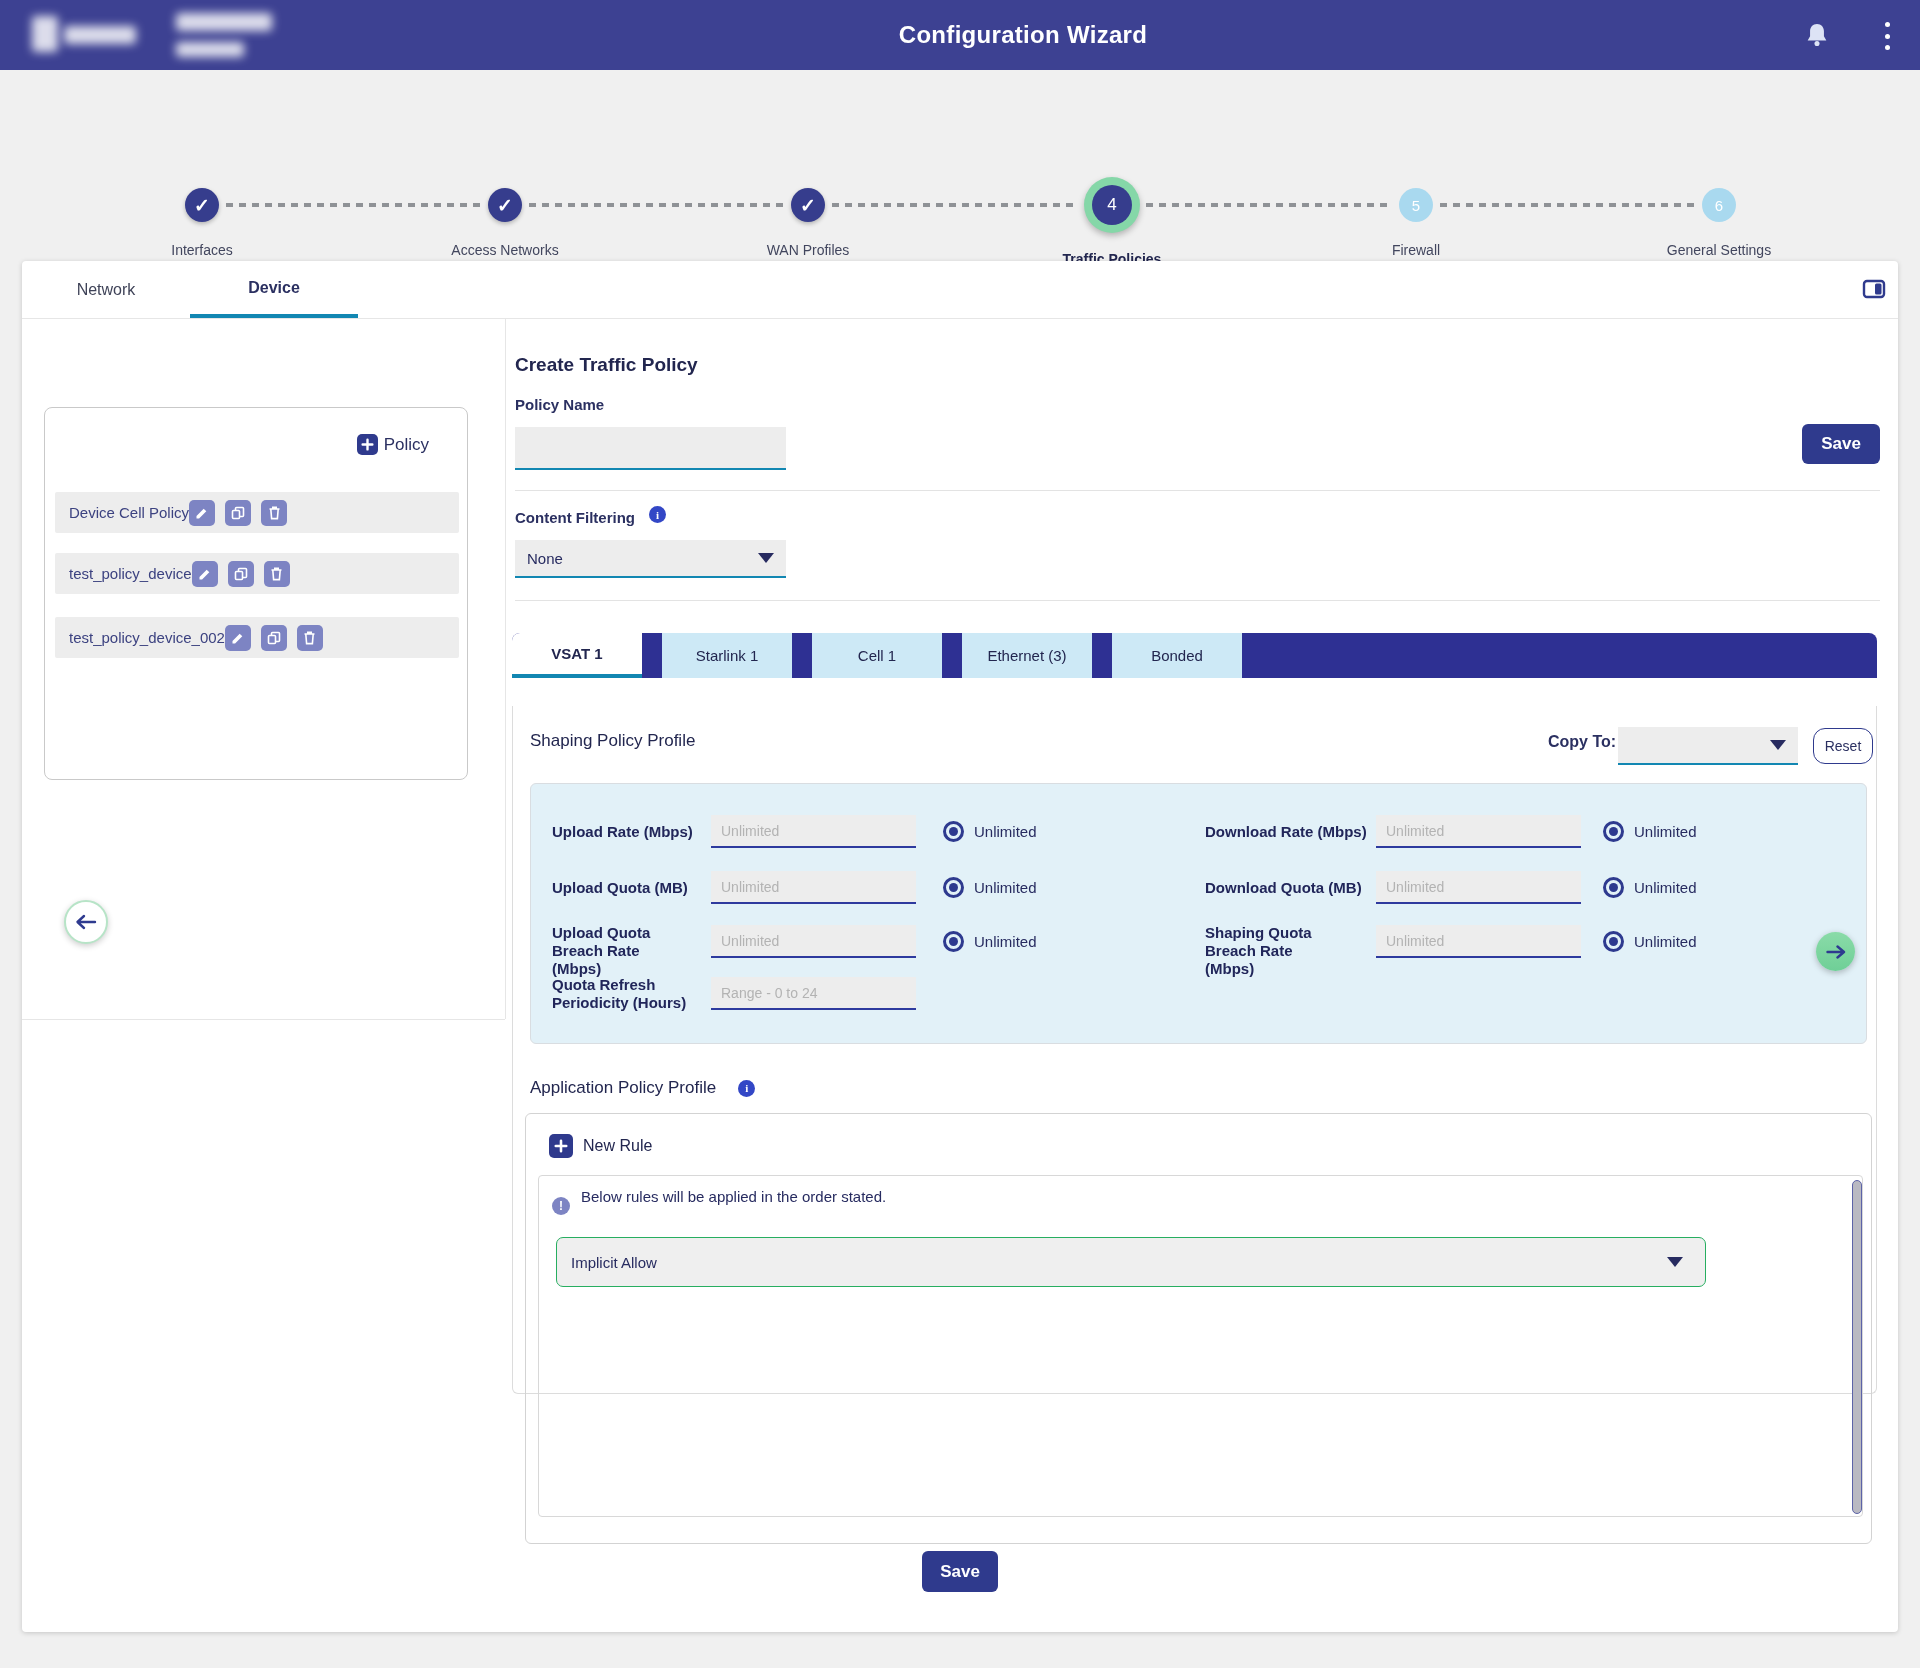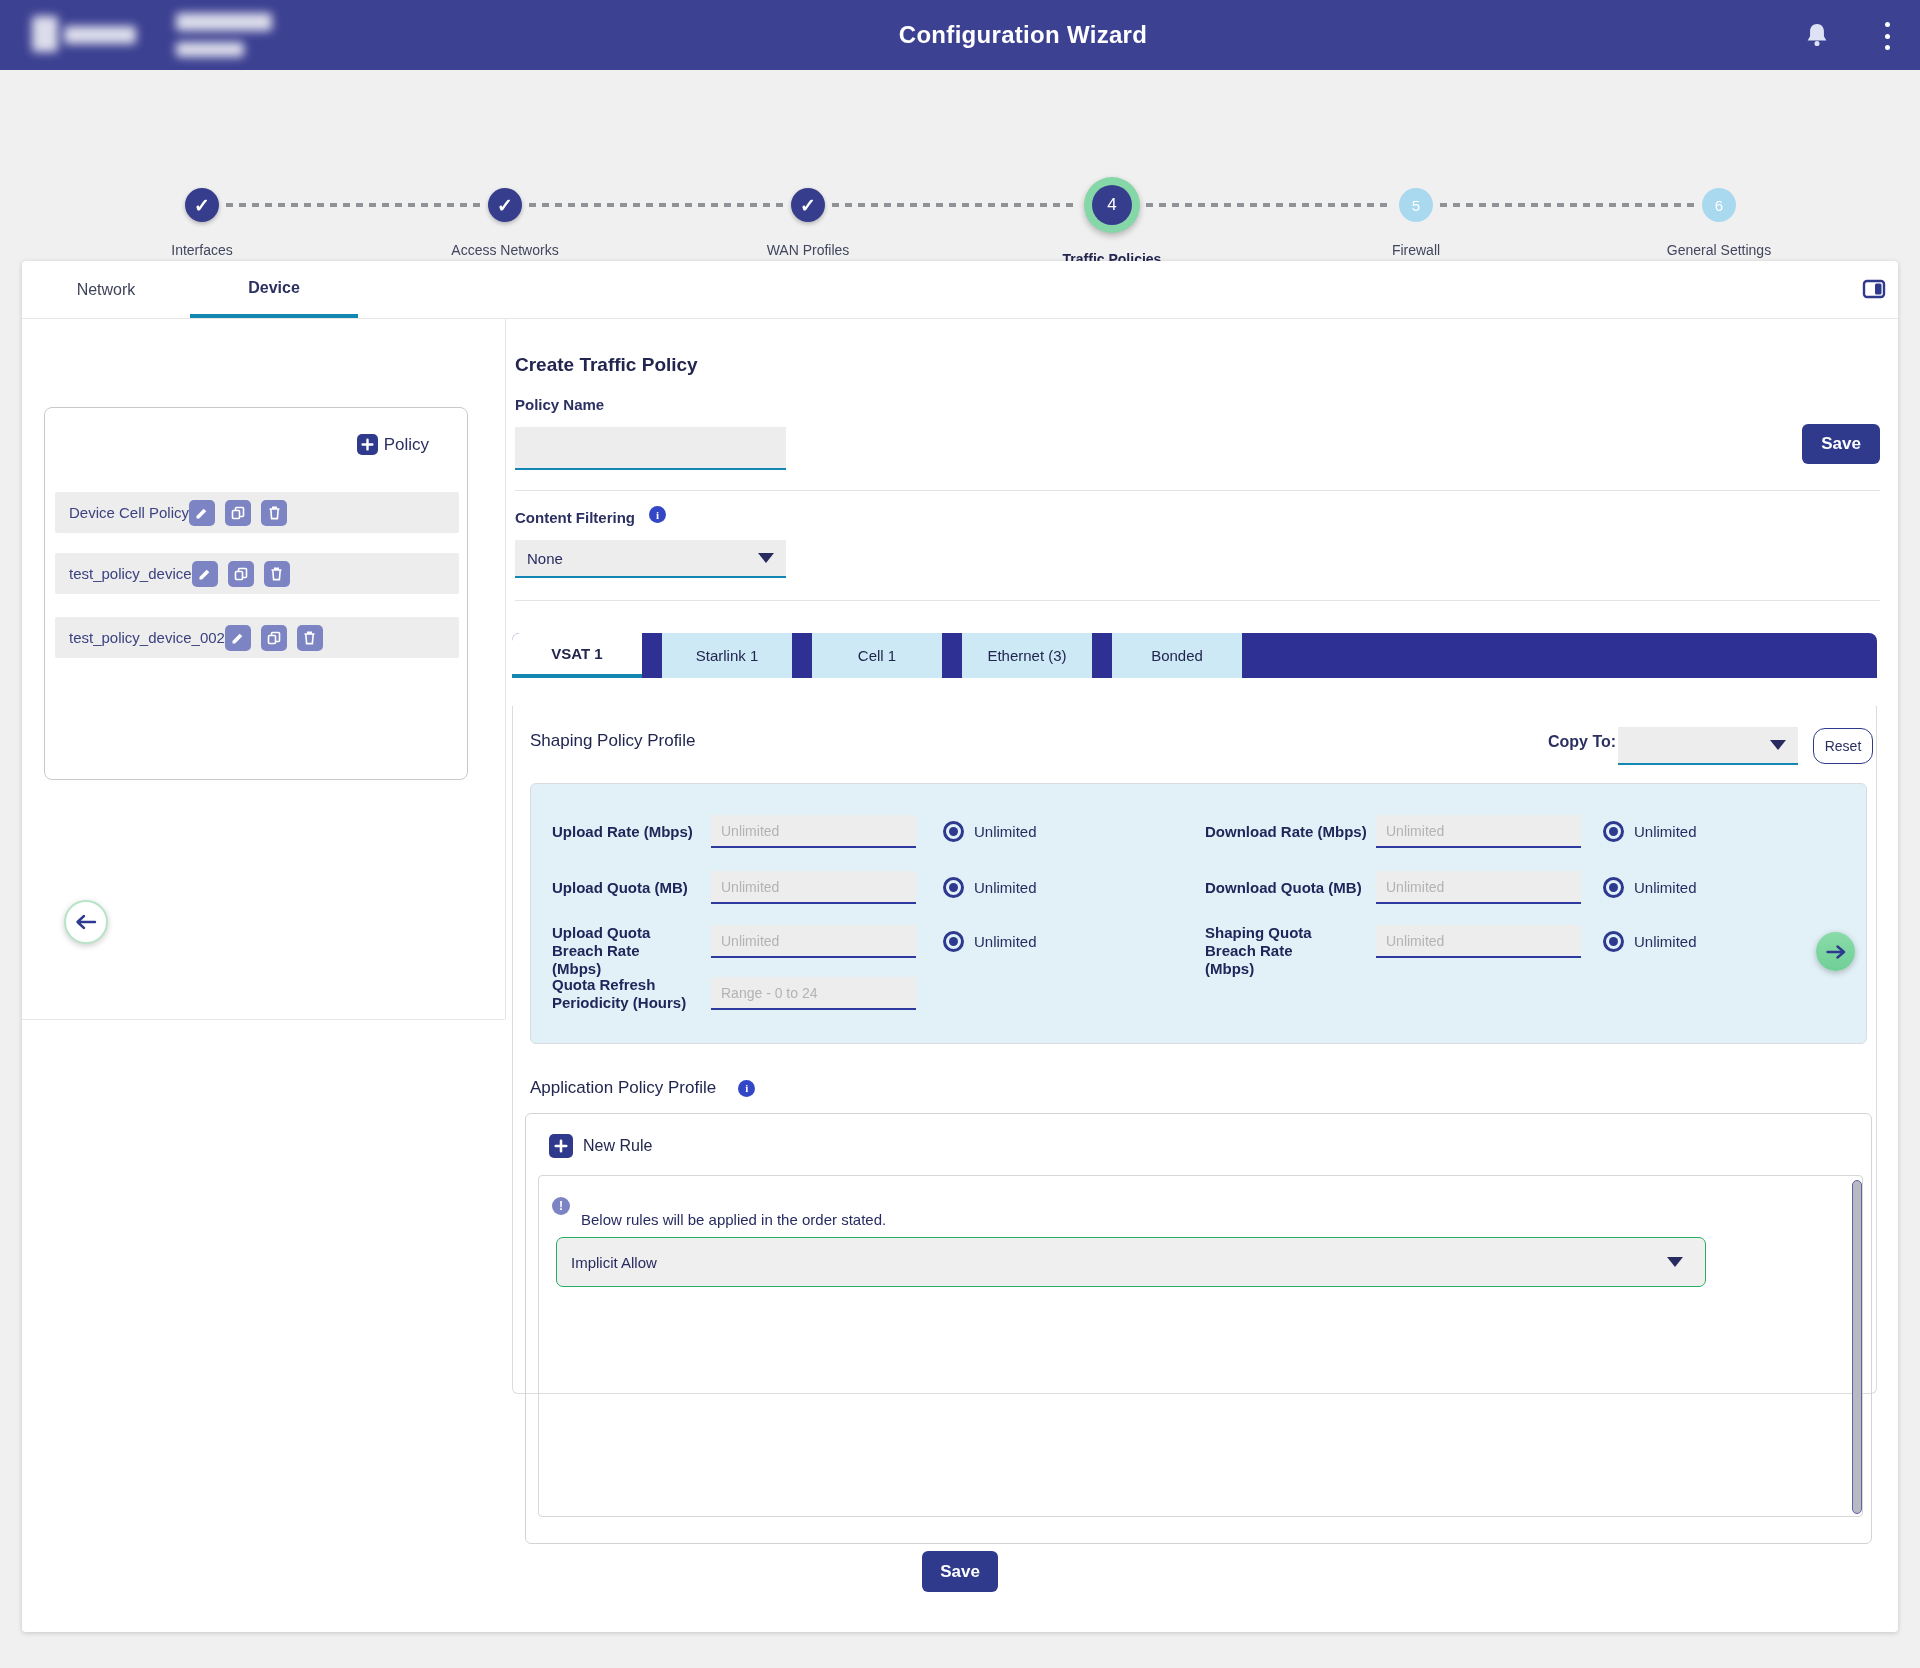--- a/index.html
+++ b/index.html
@@ -117,21 +117,21 @@
   .rule-outer { position:absolute; left:12px; top:407px; width:1347px; height:431px;
     border:1px solid #d3d3d3; border-radius:6px; }
   .new-rule { position:absolute; left:23px; top:20px; display:flex; align-items:center; gap:10px; cursor:pointer; }
   .new-rule .plus-sq { width:24px; height:24px; }
   .new-rule-label { font-size:16px; color:#22264f; }
   .rule-inner { position:absolute; left:12px; top:61px; width:1325px; height:342px;
     border:1px solid #d8d8d8; border-radius:4px; }
   .muted-dot { position:absolute; left:13px; top:21px; width:18px; height:18px; border-radius:50%;
     background:#7d84c3; color:#fff; display:flex; align-items:center; justify-content:center; }
   .muted-dot::after { content:"!"; font-size:12px; font-weight:bold; }
-  .rule-info-text { position:absolute; left:42px; top:35px; font-size:15px; color:#272b60; }
+  .rule-info-text { position:absolute; left:42px; top:12px; font-size:15px; color:#272b60; }
   .rule-select { position:absolute; left:17px; top:61px; width:1150px; height:50px; background:#efefef;
     border:1.5px solid #27ae60; border-radius:7px; display:flex; align-items:center;
     padding:0 22px 0 14px; font-size:15px; color:#272b60; cursor:pointer; }
   .rule-scrollthumb { position:absolute; left:1313px; top:4px; width:10px; height:334px;
     background:#b9b9c2; border:1px solid #5c63a8; border-radius:6px; }
 
   .bottom-save { left:50%; transform:translateX(-50%); top:1290px; width:76px; height:41px; }
 </style>
 </head>
 <body>

